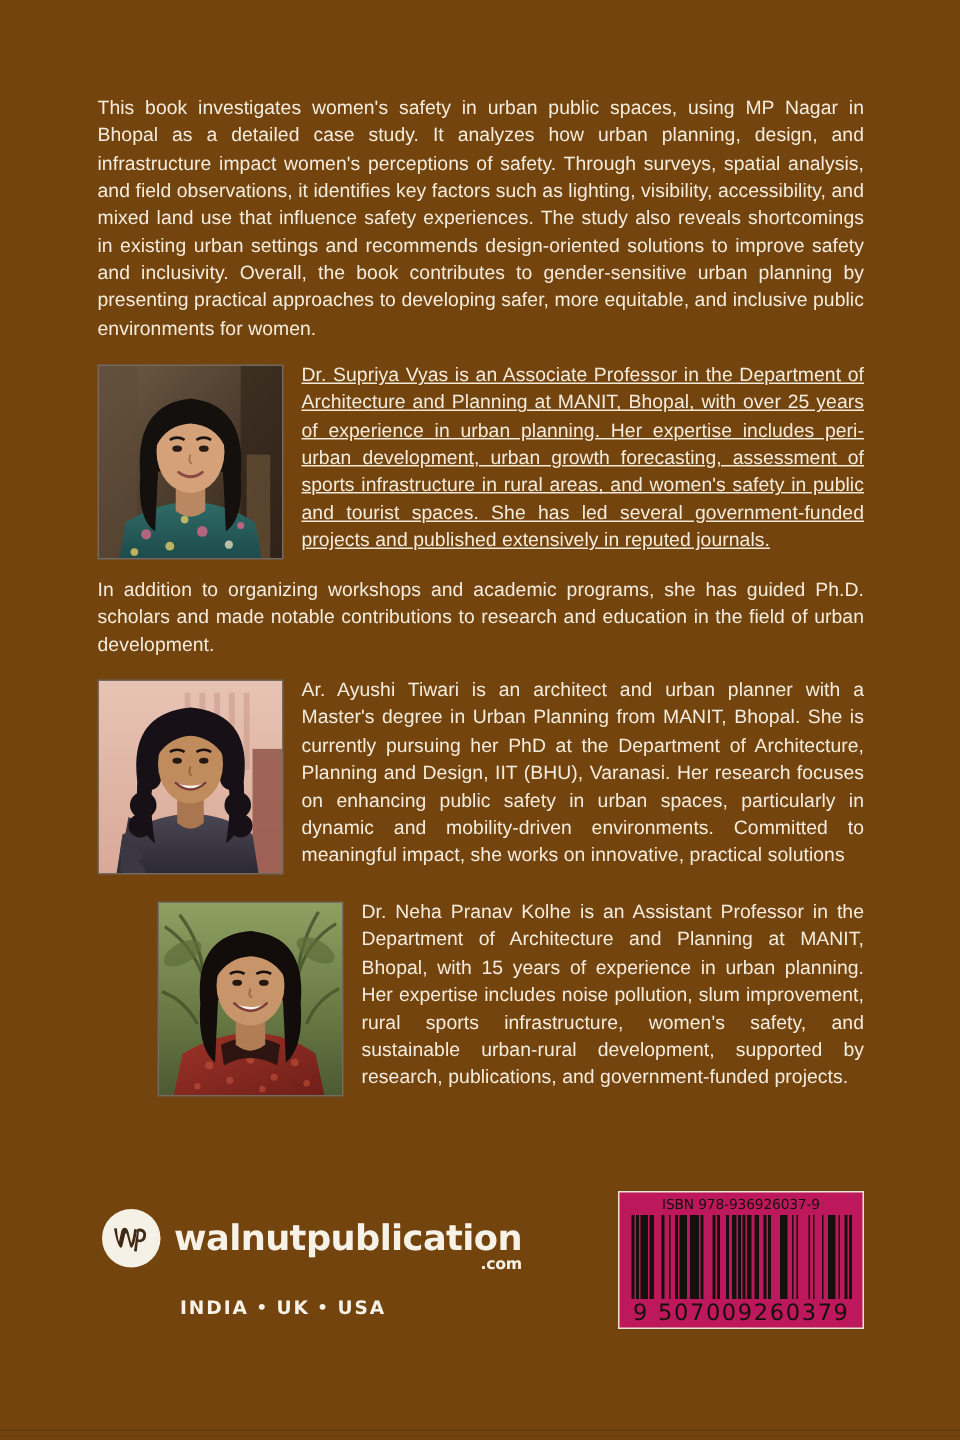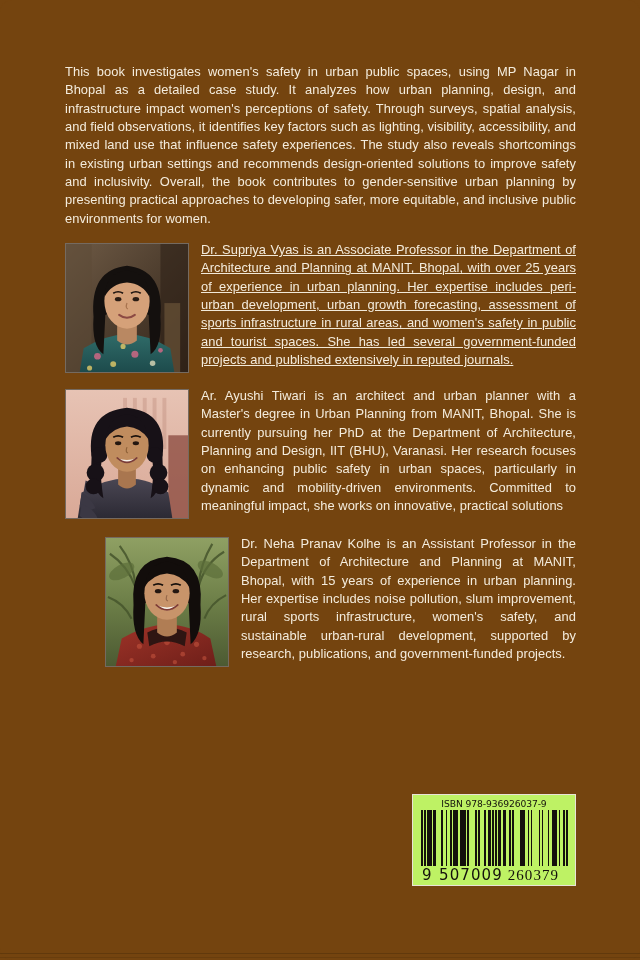--- a/index.html
+++ b/index.html
@@ -165,21 +165,21 @@
     top: -1px;
   }
 
   
   .barcode-box {
     position: absolute;
     left: 412px;
     top: 4px;
     width: 164px;
     height: 92px;
-    background: #bef264;
+    background: #be185d;
     border: 1px solid #e9e3d6;
     padding: 3px 6px 2px 6px;
     display: flex;
     flex-direction: column;
   }
 
   .isbn-label {
     text-align: center;
     font-family: "DejaVu Sans", sans-serif;
     font-size: 9.2px;
@@ -208,21 +208,21 @@
     font-family: "DejaVu Sans", sans-serif;
     font-size: 15px;
     color: #14100c;
     letter-spacing: 1.1px;
     height: 17px;
     padding: 0 3px;
     line-height: 16px;
   }
   .barcode-digits .grp-left  { width: 11px; text-align: left; }
   .barcode-digits .grp-mid   { flex: 1; text-align: center; padding-left: 6px; }
-  .barcode-digits .grp-right { flex: 1; text-align: center; padding-right: 2px; font-family: Liberation Serif, serif; }
+  .barcode-digits .grp-right { flex: 1; text-align: left; padding-right: 2px; }
 </style>
 </head>
 <body>
 
 <div class="cover">
 
   <div class="content">
 
     <p class="body-text blurb">This book investigates women's safety in urban public spaces, using MP Nagar in Bhopal as a detailed case study. It analyzes how urban planning, design, and infrastructure impact women's perceptions of safety. Through surveys, spatial analysis, and field observations, it identifies key factors such as lighting, visibility, accessibility, and mixed land use that influence safety experiences. The study also reveals shortcomings in existing urban settings and recommends design-oriented solutions to improve safety and inclusivity. Overall, the book contributes to gender-sensitive urban planning by presenting practical approaches to developing safer, more equitable, and inclusive public environments for women.</p>
 
@@ -270,20 +270,21 @@
 
           <path d="M48 50 q5 -3 10 0" stroke="#1d1410" stroke-width="1.7" fill="none"></path>
           <path d="M66 50 q5 -3 10 0" stroke="#1d1410" stroke-width="1.7" fill="none"></path>
 
           <path d="M62 60 q-2 5 1 6" stroke="#a8744f" stroke-width="1.3" fill="none"></path>
           <path d="M54 72 q8 6 16 0" stroke="#8c4a43" stroke-width="2" fill="none" stroke-linecap="round"></path>
         </svg>
       </div>
       <p class="body-text author-bio">Dr. Supriya Vyas is an Associate Professor in the Department of Architecture and Planning at MANIT, Bhopal, with over 25 years of experience in urban planning. Her expertise includes peri-urban development, urban growth forecasting, assessment of sports infrastructure in rural areas, and women's safety in public and tourist spaces. She has led several government-funded projects and published extensively in reputed journals.</p>
     </div>
+    <p class="body-text">In addition to organizing workshops and academic programs, she has guided Ph.D. scholars and made notable contributions to research and education in the field of urban development.</p>
 
     <div class="author-block" id="author-2">
       <div class="author-photo">
         <svg viewBox="0 0 124 130" preserveAspectRatio="xMidYMid slice" aria-hidden="true">
           <defs>
             <linearGradient id="bg2" x1="0" y1="0" x2="0" y2="1">
               <stop offset="0%" stop-color="#e7c3b4"></stop>
               <stop offset="100%" stop-color="#d9a997"></stop>
             </linearGradient>
             <linearGradient id="top2" x1="0" y1="0" x2="0" y2="1">
@@ -396,20 +397,39 @@
           <path d="M51 68 q11 10 22 0" stroke="#7e3c35" stroke-width="1.7" fill="none" stroke-linecap="round"></path>
         </svg>
       </div>
       <p class="body-text author-bio">Dr. Neha Pranav Kolhe is an Assistant Professor in the Department of Architecture and Planning at MANIT, Bhopal, with 15 years of experience in urban planning. Her expertise includes noise pollution, slum improvement, rural sports infrastructure, women's safety, and sustainable urban-rural development, supported by research, publications, and government-funded projects.</p>
     </div>
 
   </div>
 
   <div class="footer">
 
+    <div class="publisher">
+      <div class="pub-row">
+        <div class="pub-mark">
+          <svg width="30" height="24" viewBox="0 0 30 24" aria-hidden="true">
+            <g fill="#3f2a15">
+              <path d="M3 5 q1.6 9 3.6 12 q1.2 1.8 2 -0.4 L10.4 9 q0.5 -1.6 1.2 0.1 l2 7.6 q0.6 2 1.9 0.4 Q17.3 14 18.4 5.6 l-1.9 -0.2 q-0.9 7 -2 9.4 l-1.9 -7.6 q-0.8 -2.8 -2.6 -2.7 Q8.4 4.6 7.8 7 L6.3 13.9 Q5.4 11 4.9 4.8 Z"></path>
+              <path d="M18.6 5.2 q2.4 -0.6 4 0.5 q2.2 1.5 1.7 4.6 q-0.5 3.1 -3.2 3.7 q-1.2 0.3 -2.2 -0.2 l-0.7 6.5 l-1.9 -0.2 Z M19.6 7 l-0.5 5.1 q1.6 0.8 2.6 -0.4 q1.1 -1.3 0.8 -3 q-0.3 -1.8 -2.9 -1.7 Z"></path>
+            </g>
+          </svg>
+        </div>
+        <div class="pub-wordmark">
+          <div class="pub-name">walnutpublication</div>
+          <div class="pub-dotcom">.com</div>
+        </div>
+      </div>
+      <div class="pub-countries">
+        <span>INDIA</span><span class="sep">•</span><span>UK</span><span class="sep">•</span><span>USA</span>
+      </div>
+    </div>
 
     <div class="barcode-box">
       <div class="isbn-label">ISBN 978-936926037-9</div>
       <div class="barcode-bars" id="bars">
           <div class="bar tall" style="flex: 1 0 auto; min-width: 1.55px;"></div>
           <div class="bar sp tall" style="flex: 1 0 auto; min-width: 1.55px;"></div>
           <div class="bar tall" style="flex: 1 0 auto; min-width: 1.55px;"></div>
           <div class="bar sp" style="flex: 1 0 auto; min-width: 1.55px;"></div>
           <div class="bar" style="flex: 3 0 auto; min-width: 4.65px;"></div>
           <div class="bar sp" style="flex: 1 0 auto; min-width: 1.55px;"></div>

